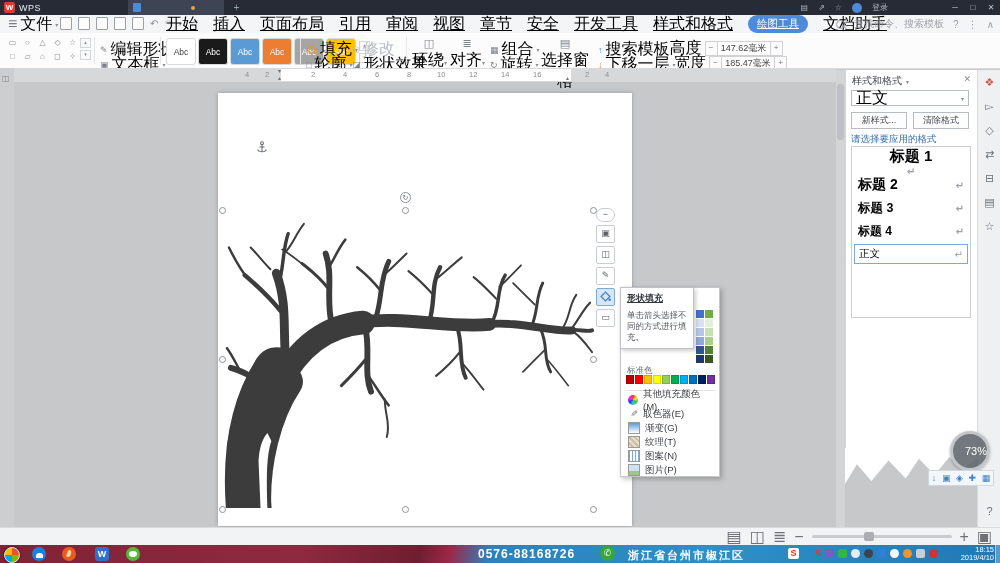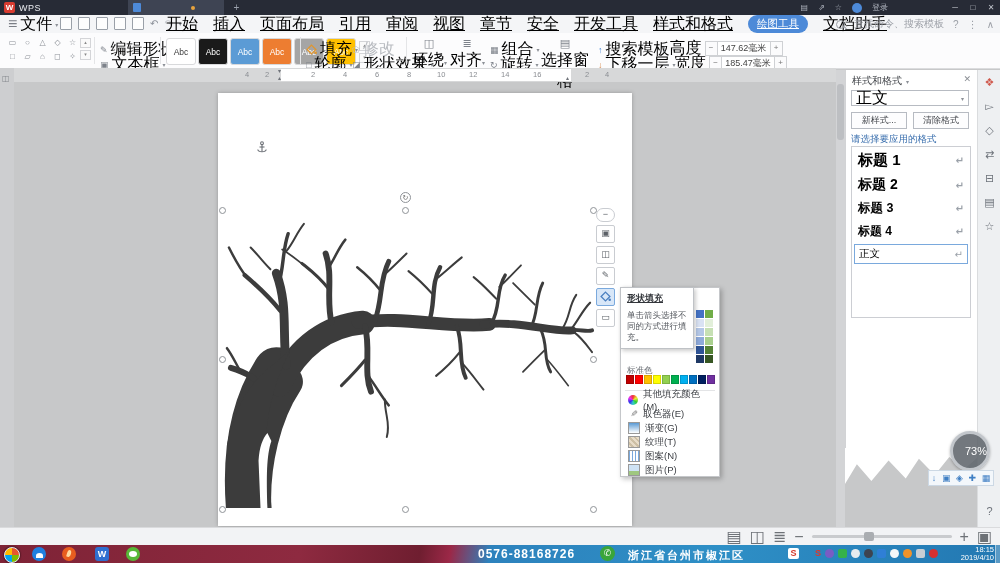--- a/index.html
+++ b/index.html
@@ -491,21 +491,21 @@
     <span style="position:absolute;right:6px;top:4px;color:#8a8e94;font-size:9px;">✕</span>
   </div>
   <div class="abs combo">
     <span>正文</span>
     <span class="caret">▾</span>
   </div>
   <div class="abs pbtn" style="left:851px;top:112px;width:54px;">新样式...</div>
   <div class="abs pbtn" style="left:913px;top:112px;width:54px;">清除格式</div>
   <div class="abs" style="left:851px;top:133px;font-size:9.5px;color:#3a6fae;">请选择要应用的格式</div>
   <div class="stylelist">
-    <div class="srow" style="height:26px;font-size:15px;font-weight:bold;">
+    <div class="srow" style="height:26px;font-size:15px;font-weight:bold;flex-direction:column;">
       <span>标题 1</span>
         <span style="color:#9aa0a8;font-size:10px;">↵</span>
     </div>
     <div class="srow" style="height:24px;font-size:14px;font-weight:bold;">
       <span>标题 2</span>
         <span style="color:#9aa0a8;font-size:10px;">↵</span>
     </div>
     <div class="srow" style="height:23px;font-size:12.5px;font-weight:bold;">
       <span>标题 3</span>
         <span style="color:#9aa0a8;font-size:10px;">↵</span>

